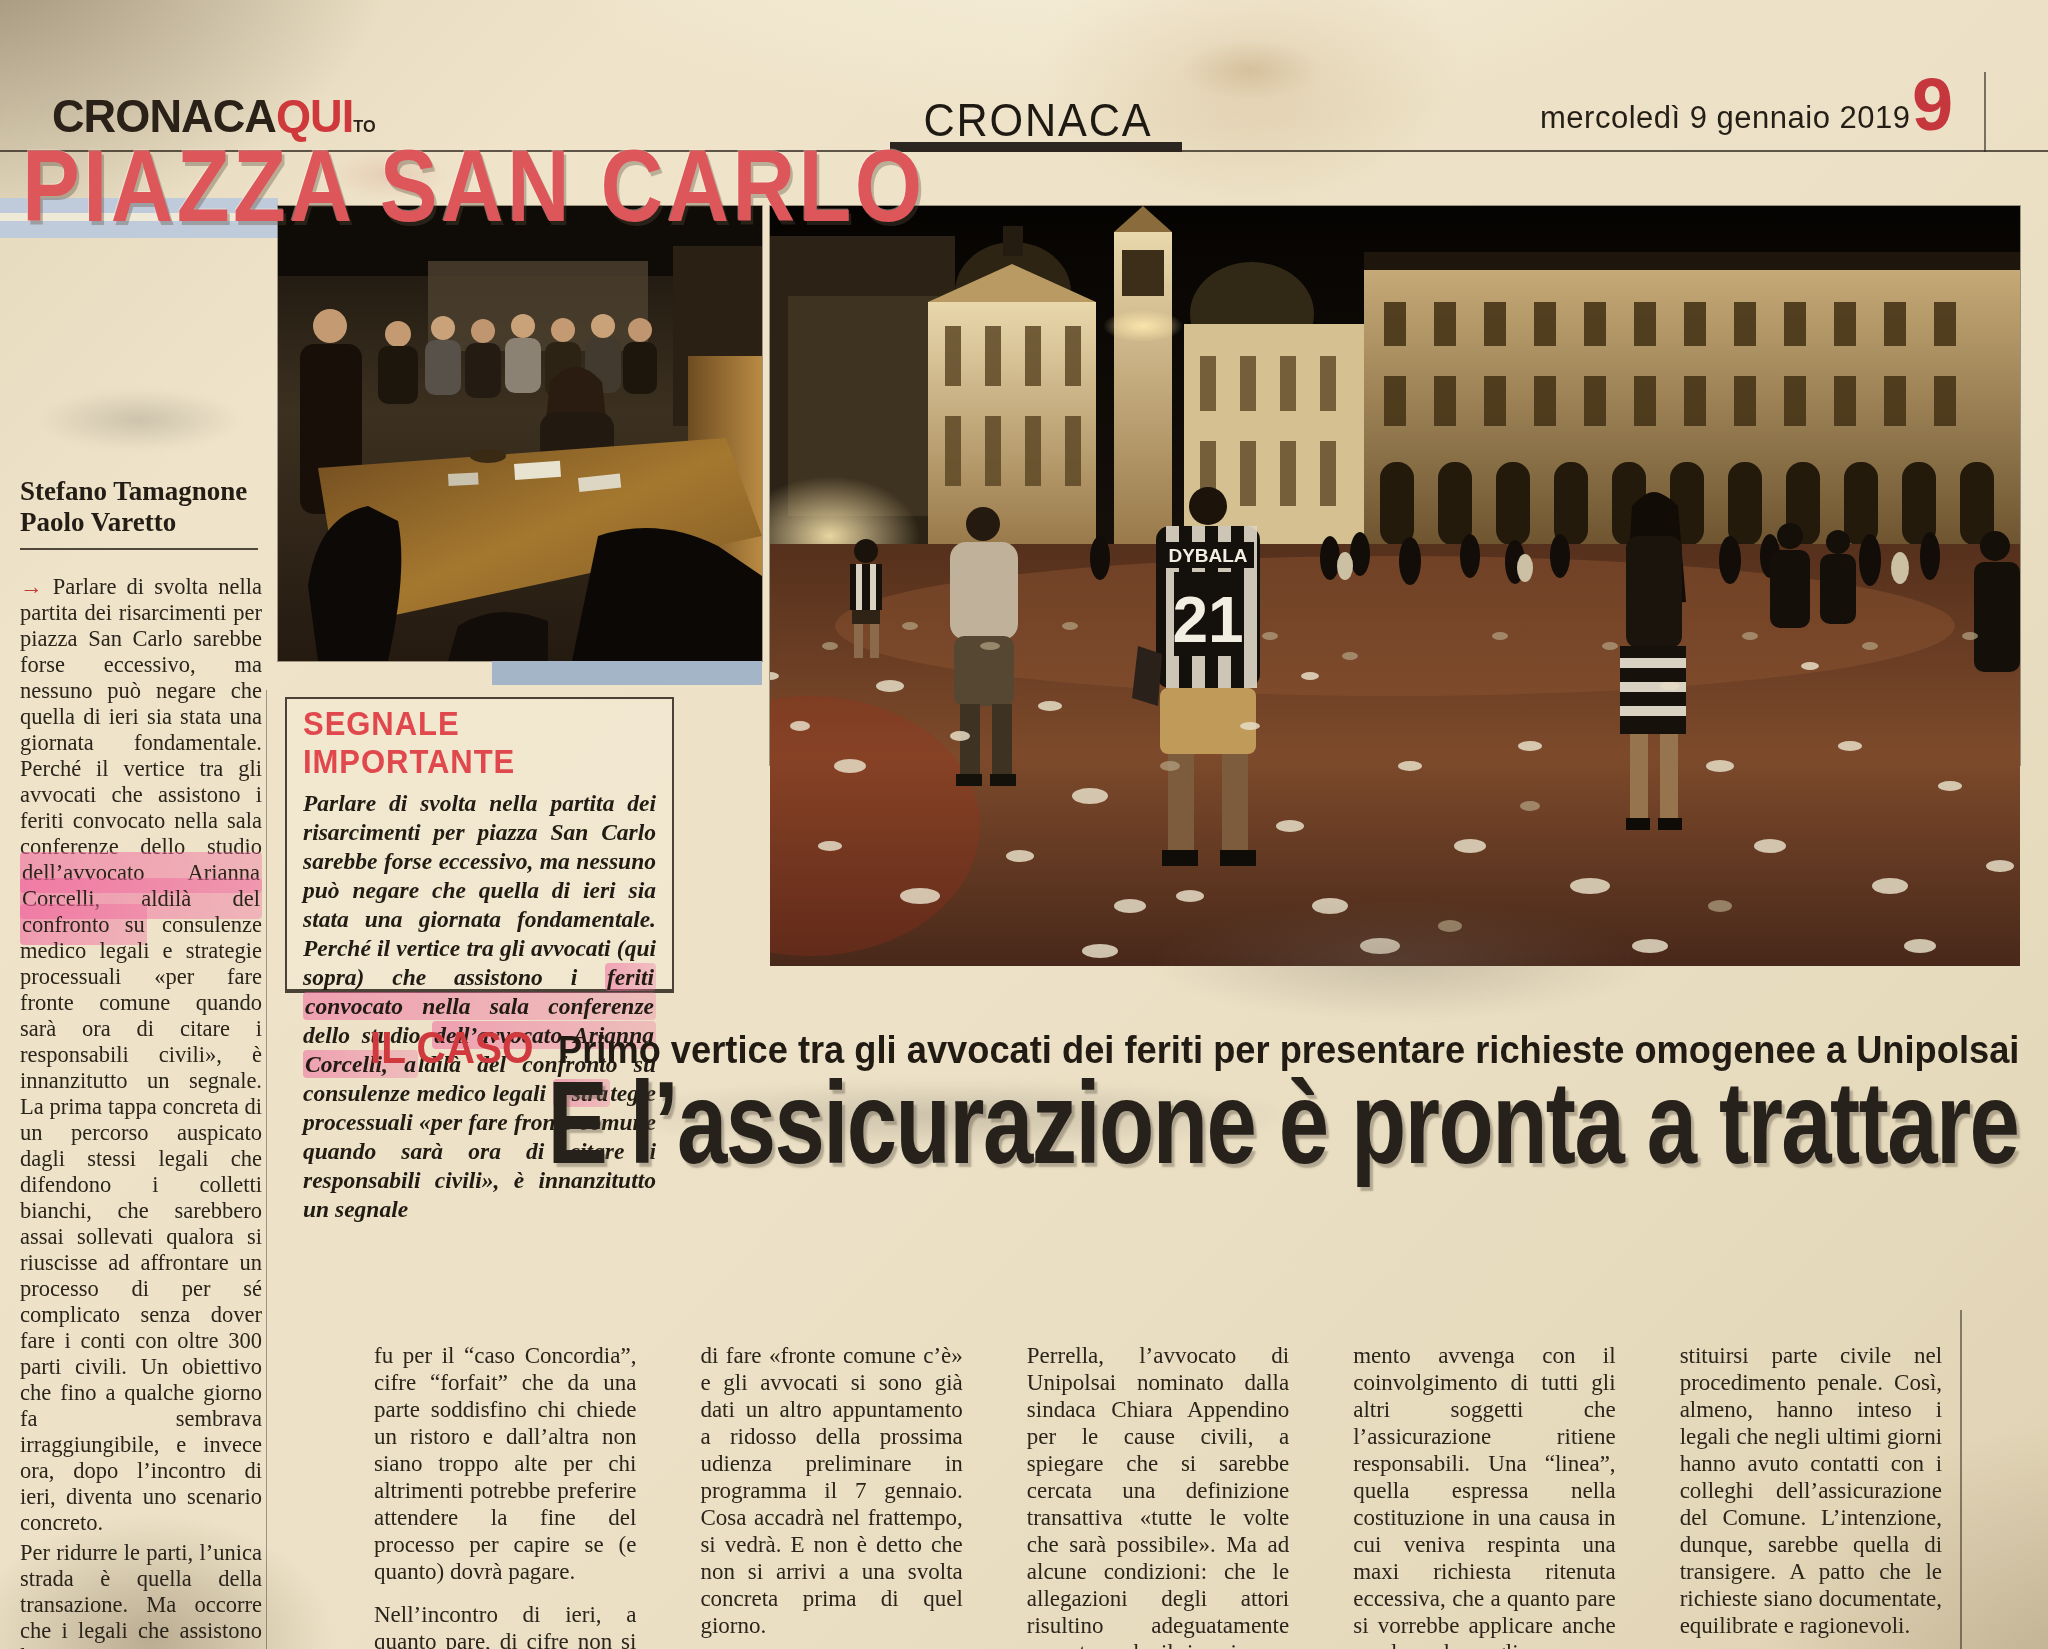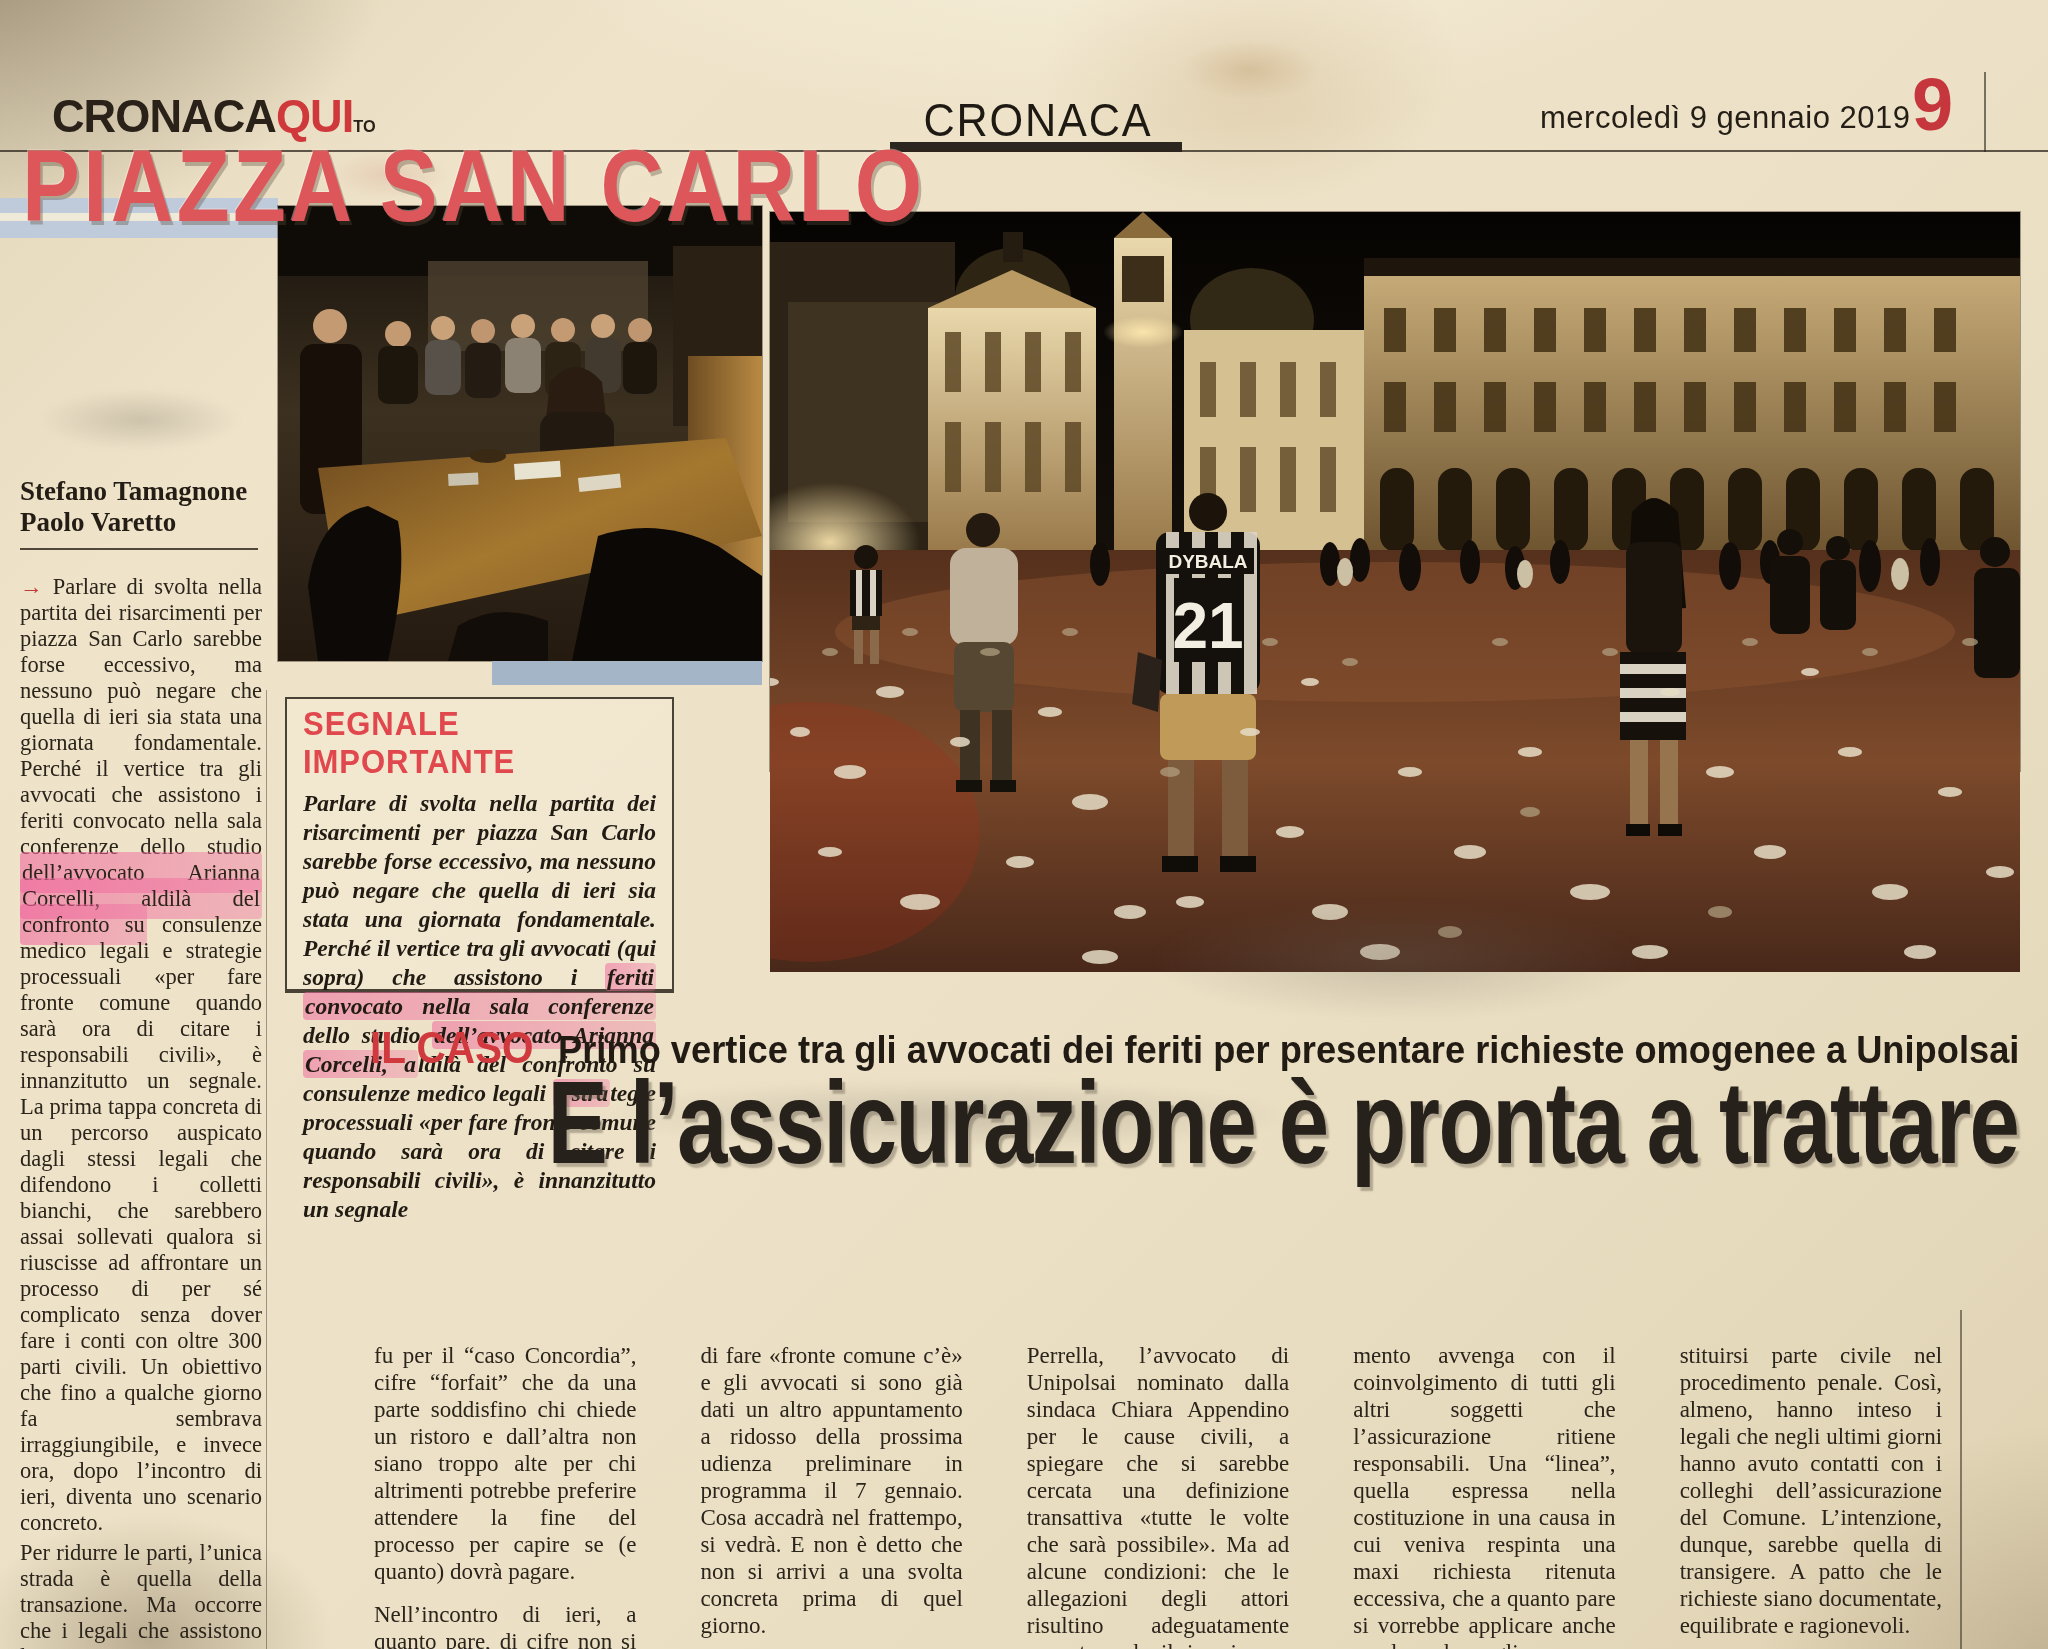--- a/index.html
+++ b/index.html
@@ -27,21 +27,21 @@
   #page-number{left:1912px;top:62px;font-size:74px;font-weight:900;color:#c5373d;}
   #header-vrule{left:1984px;top:72px;width:2px;height:80px;background:rgba(45,38,28,.6);}
   
   #blue-bar-left{left:0;top:198px;width:278px;height:40px;background:#bfcbda;}
   #blue-bar-left .inner{position:absolute;left:0;top:15px;width:100%;height:8px;background:#efe9d8;}
   #kicker{left:22px;top:128px;font-size:102px;font-weight:900;letter-spacing:4px;color:#dd5659;
     transform:scaleX(.85);transform-origin:left;white-space:nowrap;z-index:6;
     text-shadow:3px 4px 0 rgba(90,75,60,.35), -1px -1px 0 rgba(255,245,230,.4);}
   
   #meeting-photo{left:278px;top:206px;width:484px;height:455px;box-shadow:0 0 0 1px rgba(40,30,20,.4);}
-  #piazza-photo{left:770px;top:212px;width:1250px;height:559px;box-shadow:0 0 0 1px rgba(40,30,20,.4);}
+  #piazza-photo{left:770px;top:206px;width:1250px;height:559px;box-shadow:0 0 0 1px rgba(40,30,20,.4);}
   #blue-bar-under-photo{left:492px;top:661px;width:270px;height:24px;background:#a3b5c7;}
   
   #left-col{left:20px;top:476px;width:242px;height:1173px;overflow:hidden;font-family:"Liberation Serif","DejaVu Serif",serif;}
   #byline{font-weight:700;font-size:27px;line-height:31px;color:#241d15;}
   #byline-rule{width:238px;height:2px;background:rgba(40,32,22,.8);margin:10px 0 24px 0;}
   #left-col p{margin:0;font-size:22.5px;line-height:26px;text-align:justify;color:#2b241b;}
   #left-col p + p{margin-top:4px;}
   .arrow{color:#c23a34;font-weight:700;}
   .hl{background:linear-gradient(100deg, rgba(240,106,158,.62), rgba(240,106,158,.38));
       box-decoration-break:clone;-webkit-box-decoration-break:clone;border-radius:4px;padding:8px 2px;}

